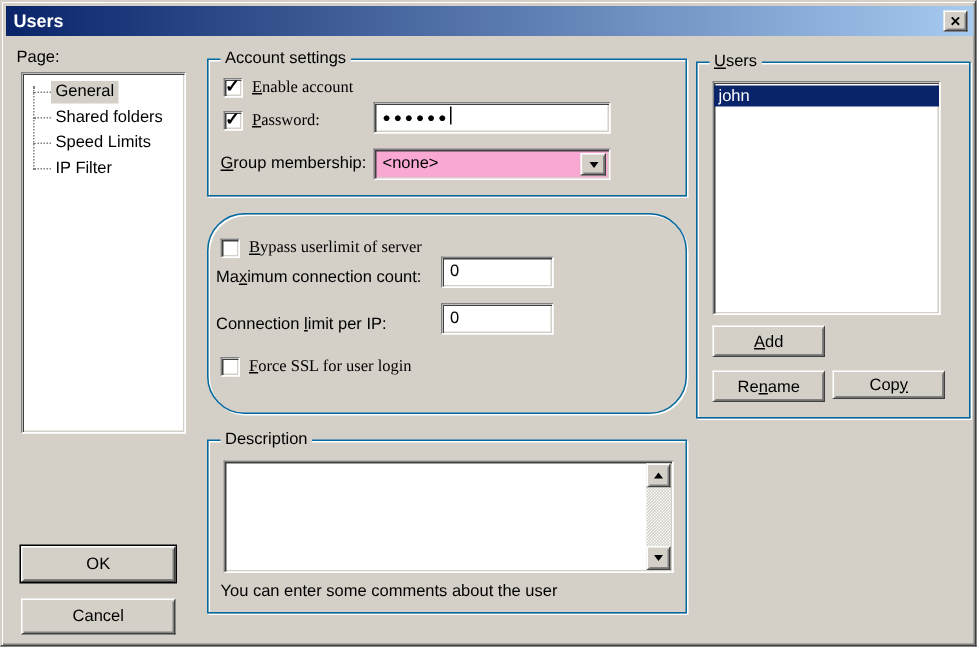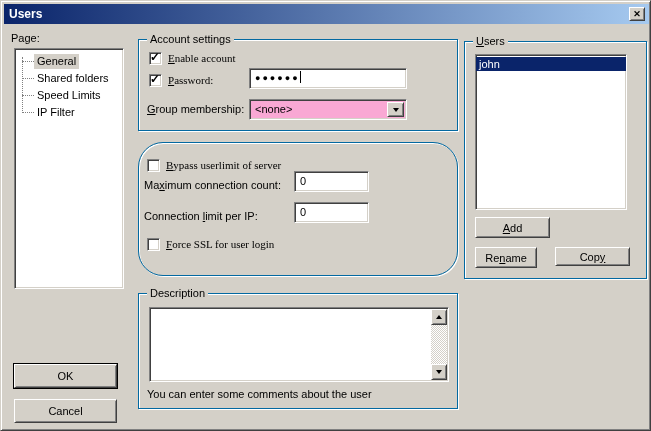--- a/index.html
+++ b/index.html
@@ -251,21 +251,21 @@
   <div class="groupbox" style="left:463px; top:40px; width:183px; height:238px;">
     <div class="group-label"><u>U</u>sers</div>
 
     <div class="listbox sunken" style="left:10px; top:12px; width:152px; height:156px;">
       <div class="list-item sel">john</div>
     </div>
 
     <div class="btn" style="left:10px; top:175px; width:75px; height:21px;">
       <span><u>A</u>dd</span>
     </div>
-    <div class="btn" style="left:10px; top:205px; width:62px; height:21px;">
+    <div class="btn" style="left:10px; top:205px; width:75px; height:21px;">
       <span>Re<u>n</u>ame</span>
     </div>
     <div class="btn" style="left:90px; top:205px; width:75px; height:19px;">
       <span>Cop<u>y</u></span>
     </div>
   </div>
 
 </div>
 
 </body></html>

